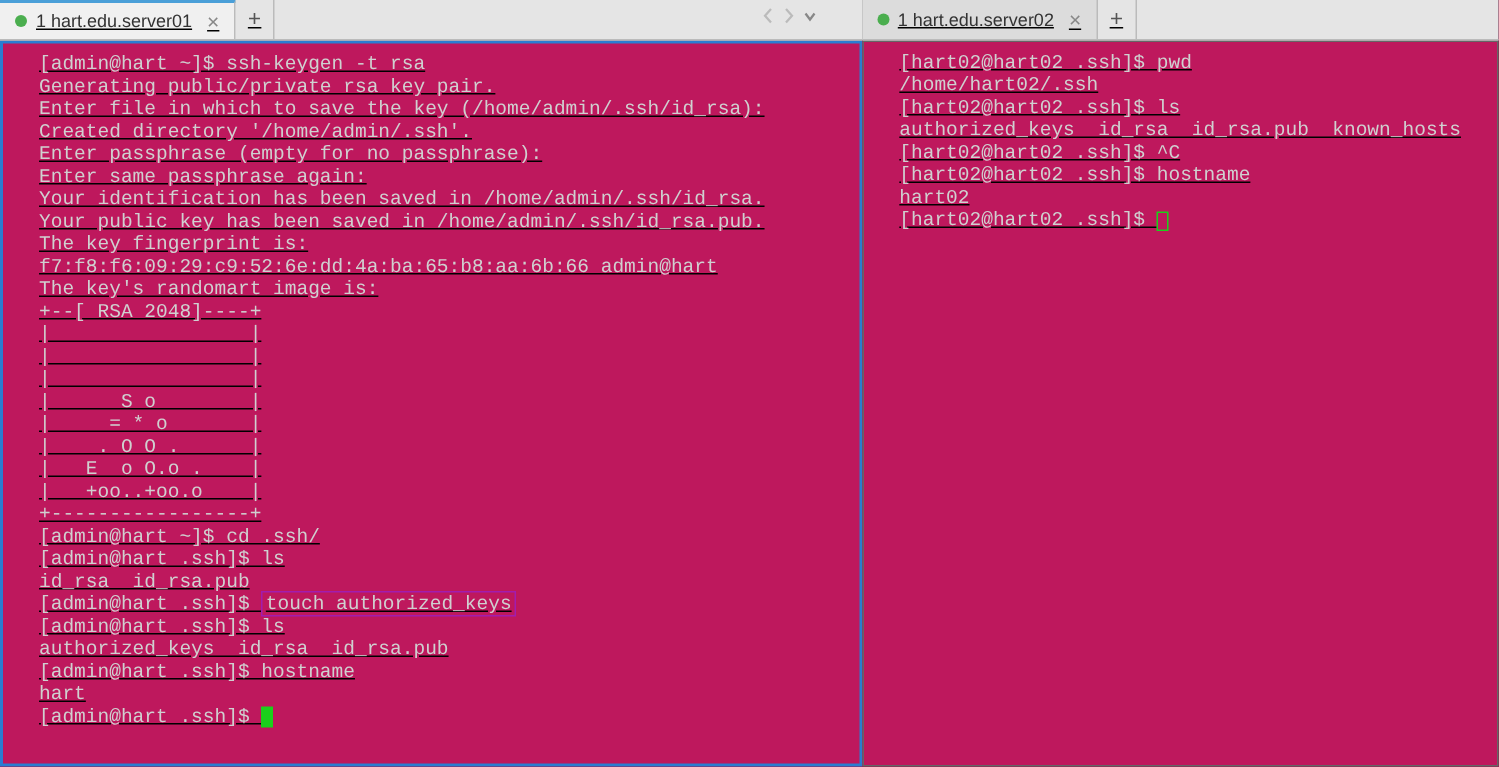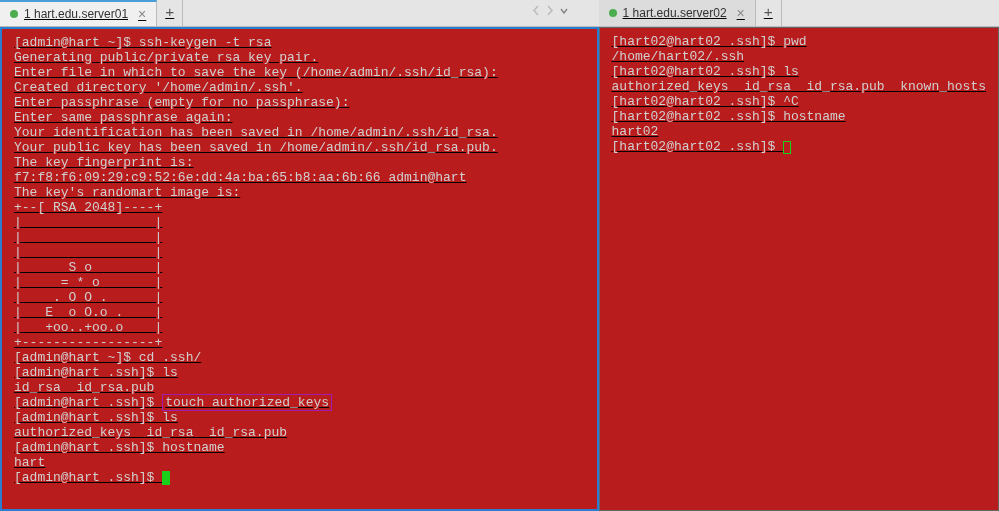--- a/index.html
+++ b/index.html
@@ -15,21 +15,21 @@
 .tabbar-nav svg { display:block; }
 .tab { display:flex; align-items:center; padding:0 10px; gap:6px; font-size:12px;
        font-family:Tahoma,Arial,sans-serif; color:#333; border-right:1px solid #bbb;
        cursor:pointer; }
 .tab.active { background:#f0f0f0; border-top:2px solid #4a9fd8; }
 .tab.inactive { background:#dcdcdc;justify-content:center; }
 .dot { width:8px; height:8px; border-radius:50%; background:#4bae4f; flex:none; }
 .tab-close { color:#888; font-size:14px; margin-left:4px; }
 .new-tab { width:26px; display:flex; align-items:center; justify-content:center;
            color:#555; font-size:15px; cursor:pointer; border-right:1px solid #bbb;}
-.term { flex:1; background:#b91c1c; color:#d0d0d0; padding:6px 12px; white-space:pre;
+.term { flex:1; background:#be185d; color:#d0d0d0; padding:6px 24px; white-space:pre;
         overflow:hidden; border:1px solid #666; }
 .pane-left .term { border:2px solid #2a7dd1; }
 .hl { border:1px solid #a21caf; padding:0 2px; }
 .cursor { display:inline-block; width:8px; height:14px; background:#1bd01b; vertical-align:text-bottom; }
 .cursor-box { display:inline-block; width:8px; height:13px; border:1px solid #1bd01b; vertical-align:text-bottom; }
 .line { min-height:15px; }
 </style>
 </head>
 <body>
 

